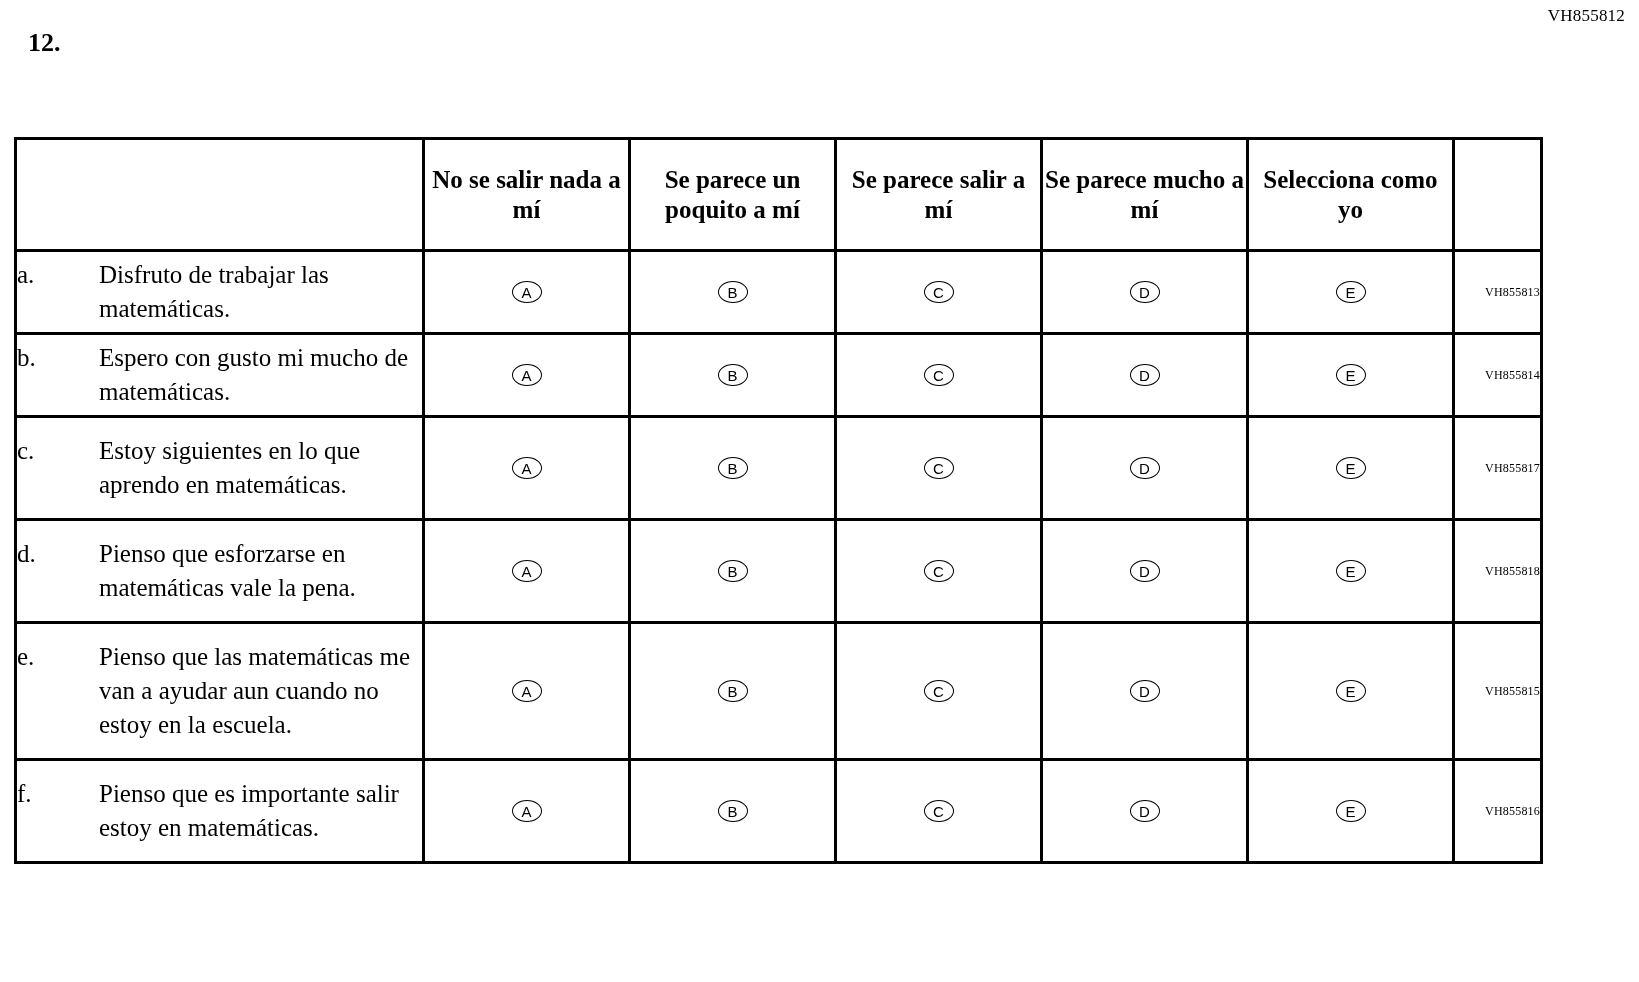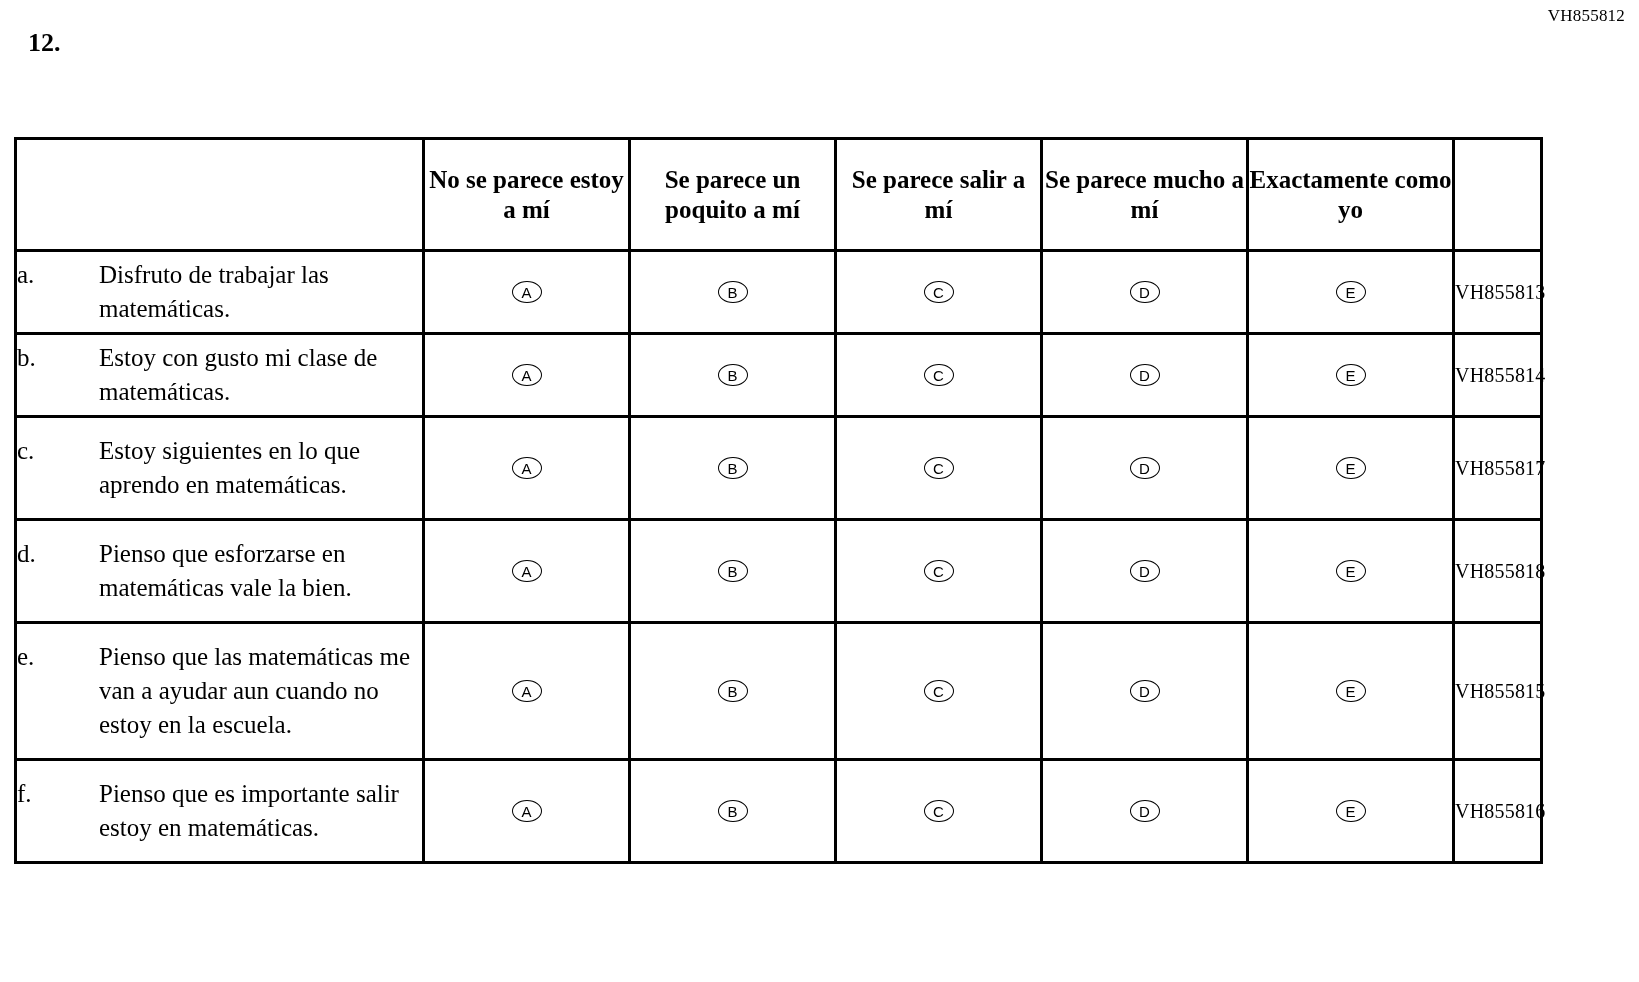--- a/index.html
+++ b/index.html
@@ -114,21 +114,21 @@
     line-height: 21px;
     border: 1.6px solid #000000;
     border-radius: 50%;
     font-size: 15px;
     font-family: "Liberation Sans", sans-serif;
     text-align: center;
     box-sizing: border-box;
   }
   td.code-cell {
     text-align: right;
-    font-size: 20px;
+    font-size: 12px;
     font-family: "Liberation Serif", serif;
     letter-spacing: 0.2px;
   }
 
   
   tr.r-h2 td { height: 80px; }
   tr.r-h3 td { height: 100px; }
   tr.r-h4 td { height: 134px; }
 </style>
 </head>
@@ -149,25 +149,25 @@
         <col class="c-opt">
         <col class="c-opt2">
         <col class="c-opt">
         <col class="c-opt">
         <col class="c-opt">
         <col class="c-code">
       </colgroup>
       <thead>
         <tr>
           <th class="blank"></th>
-          <th>No se parece estoy a mí</th>
+          <th>No se salir nada a mí</th>
           <th>Se parece un poquito a mí</th>
           <th>Se parece salir a mí</th>
           <th>Se parece mucho a mí</th>
-          <th>Exactamente como yo</th>
+          <th>Selecciona como yo</th>
           <th></th>
         </tr>
       </thead>
       <tbody>
 
         <tr class="r-h2">
           <td class="stem">
             <div class="stem-inner">
               <span class="stem-letter">a.</span>
               <span class="stem-txt">Disfruto de trabajar las matemáticas.</span>
@@ -178,21 +178,21 @@
           <td class="bubble-cell"><span class="bubble">C</span></td>
           <td class="bubble-cell"><span class="bubble">D</span></td>
           <td class="bubble-cell"><span class="bubble">E</span></td>
           <td class="code-cell">VH855813</td>
         </tr>
 
         <tr class="r-h2">
           <td class="stem">
             <div class="stem-inner">
               <span class="stem-letter">b.</span>
-              <span class="stem-txt">Estoy con gusto mi clase de matemáticas.</span>
+              <span class="stem-txt">Espero con gusto mi mucho de matemáticas.</span>
             </div>
           </td>
           <td class="bubble-cell"><span class="bubble">A</span></td>
           <td class="bubble-cell"><span class="bubble">B</span></td>
           <td class="bubble-cell"><span class="bubble">C</span></td>
           <td class="bubble-cell"><span class="bubble">D</span></td>
           <td class="bubble-cell"><span class="bubble">E</span></td>
           <td class="code-cell">VH855814</td>
         </tr>
 
@@ -208,21 +208,21 @@
           <td class="bubble-cell"><span class="bubble">C</span></td>
           <td class="bubble-cell"><span class="bubble">D</span></td>
           <td class="bubble-cell"><span class="bubble">E</span></td>
           <td class="code-cell">VH855817</td>
         </tr>
 
         <tr class="r-h3">
           <td class="stem">
             <div class="stem-inner">
               <span class="stem-letter">d.</span>
-              <span class="stem-txt">Pienso que esforzarse en matemáticas vale la bien.</span>
+              <span class="stem-txt">Pienso que esforzarse en matemáticas vale la pena.</span>
             </div>
           </td>
           <td class="bubble-cell"><span class="bubble">A</span></td>
           <td class="bubble-cell"><span class="bubble">B</span></td>
           <td class="bubble-cell"><span class="bubble">C</span></td>
           <td class="bubble-cell"><span class="bubble">D</span></td>
           <td class="bubble-cell"><span class="bubble">E</span></td>
           <td class="code-cell">VH855818</td>
         </tr>
 

